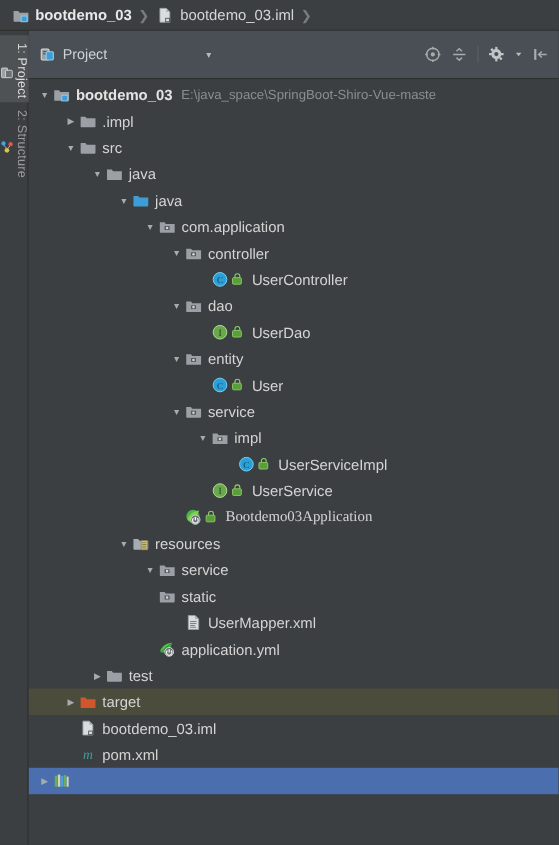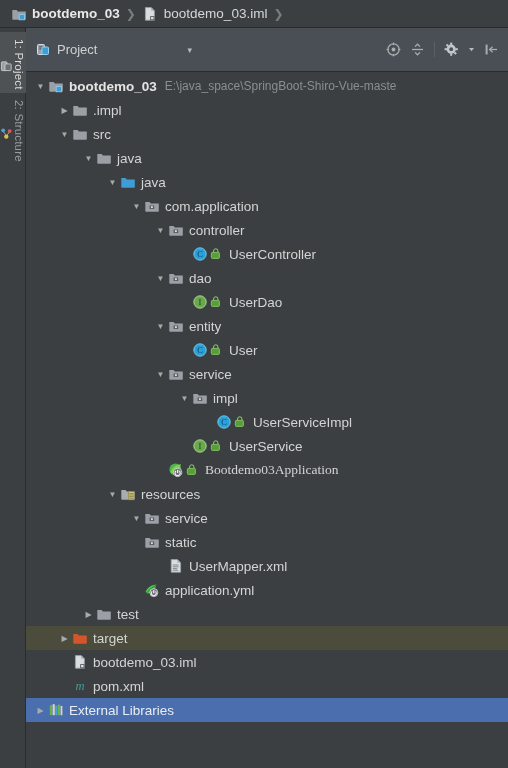--- a/index.html
+++ b/index.html
@@ -555,17 +555,16 @@
           <span class="arrow" style="font-size:8px">▶</span>
           <span class="ico">
             <svg width="16" height="16" viewBox="0 0 16 16">
               <rect x="1.8" y="3.2" width="2.4" height="10" fill="#6ab04c"></rect>
               <rect x="4.6" y="2.2" width="2.2" height="11" fill="#d8d3c0"></rect>
               <rect x="7.2" y="3.6" width="2.4" height="9.6" fill="#4aa3d8"></rect>
               <rect x="10" y="2.6" width="2.2" height="10.6" fill="#6ab04c"></rect>
               <rect x="12.6" y="4" width="1.8" height="9.2" fill="#d8d3c0"></rect>
             </svg>
           </span>
-          <span class="row-label">External Libraries</span>
         </div>
       </div>
   </div>
 </div>
 
 </body></html>

